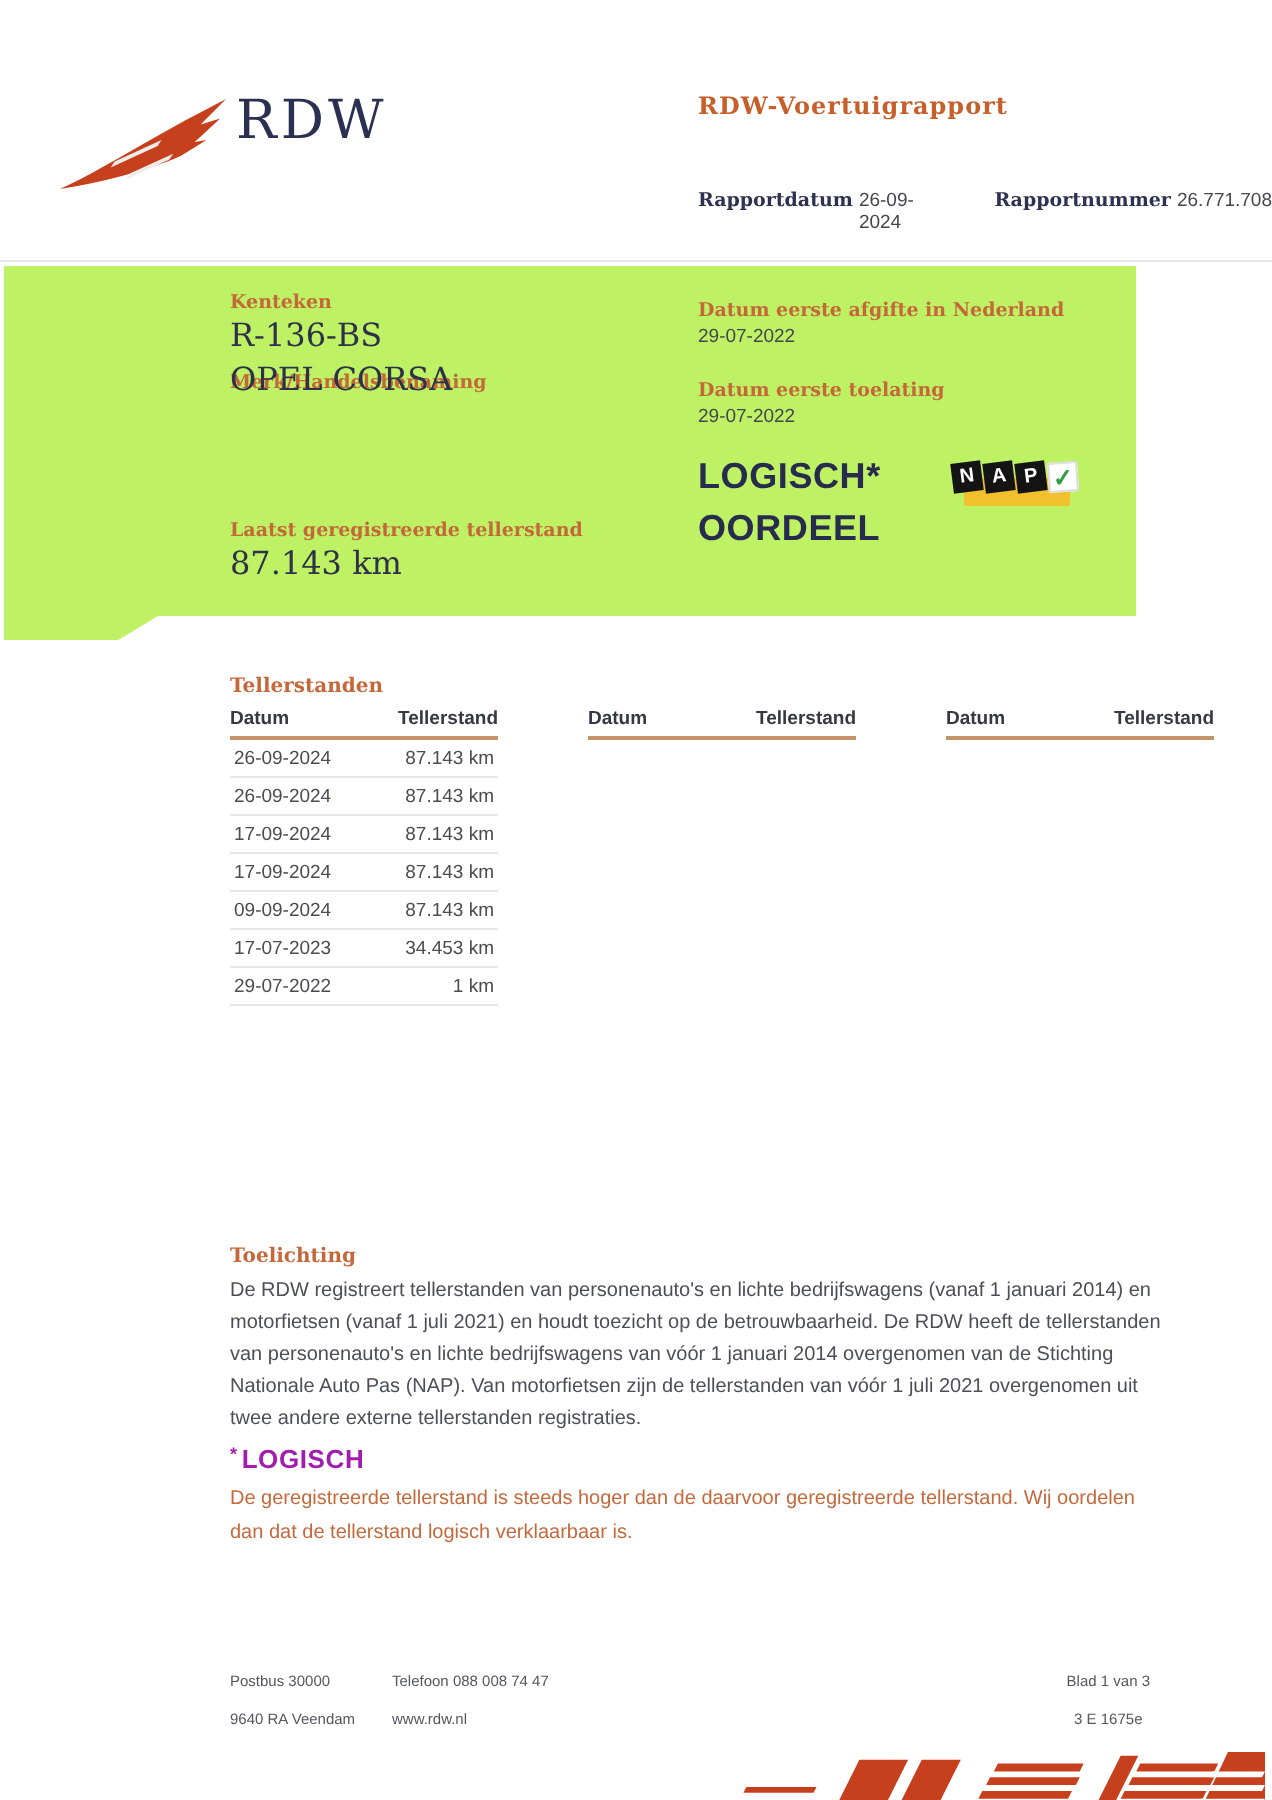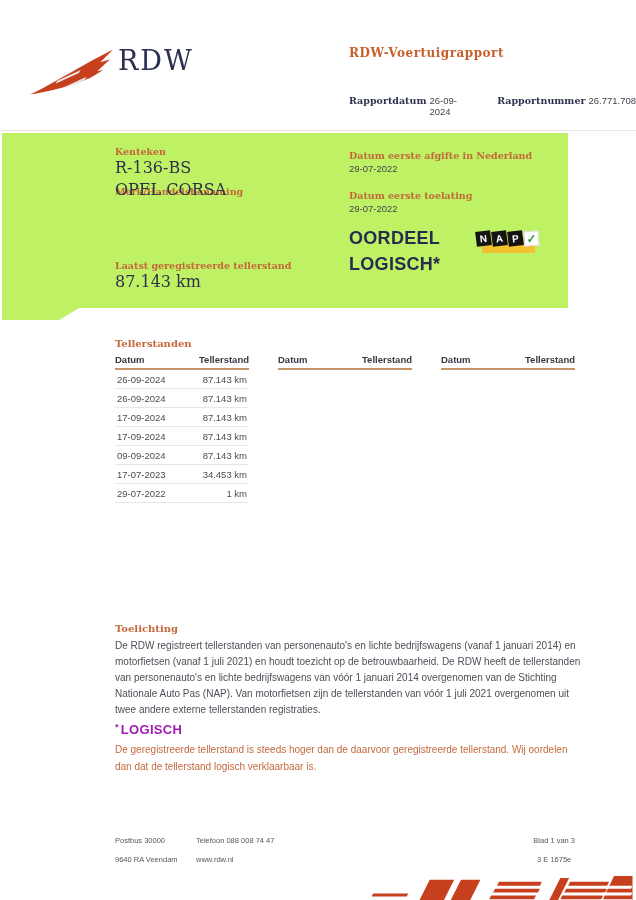--- a/index.html
+++ b/index.html
@@ -56,21 +56,21 @@
     width:15px; height:15px; background:#ffffff; border:1px solid #dddddd;
     color:#2f9e44; font-size:12px; font-weight:bold;
     display:flex; align-items:center; justify-content:center;
     transform:rotate(-4deg);
   }
 
   
   .section-title { position:absolute; font-family:"DejaVu Serif", serif; font-weight:bold; font-size:10px; color:#c4673a; }
   .tgrid {
     position:absolute; left:115px; top:341px; width:460px;
-    display:grid; grid-template-columns:134px 134px 134px; column-gap:29px;
+    display:grid; grid-template-columns:134px 134px 134px; column-gap:45px;
   }
   .thead {
     display:flex; justify-content:space-between;
     font-size:9.5px; font-weight:bold; color:#383844;
     padding-bottom:3px; border-bottom:2px solid #c79467;
   }
   .trow {
     display:flex; justify-content:space-between;
     font-size:9.5px; color:#4b4b52;
     padding:4px 2px 3px 2px; border-bottom:1px solid #e8e6e6;
@@ -137,22 +137,22 @@
     <span class="fld-label" style="left:113px; top:127px;">Laatst geregistreerde tellerstand</span>
     <span class="fld-value-lg" style="left:113px; top:139px;">87.143 km</span>
 
     <span class="fld-label" style="left:347px; top:17px;">Datum eerste afgifte in Nederland</span>
     <span class="fld-value-sm" style="left:347px; top:30px;">29-07-2022</span>
 
     <span class="fld-label" style="left:347px; top:57px;">Datum eerste toelating</span>
     <span class="fld-value-sm" style="left:347px; top:70px;">29-07-2022</span>
 
     <div class="oordeel">
+      <div>LOGISCH*</div>
       <div>OORDEEL</div>
-      <div>LOGISCH*</div>
     </div>
 
     <div class="nap">
       <div class="nap-bg"></div>
       <div class="nap-tiles">
         <span class="nap-tile">N</span>
         <span class="nap-tile">A</span>
         <span class="nap-tile">P</span>
         <span class="nap-check">✓</span>
       </div>

